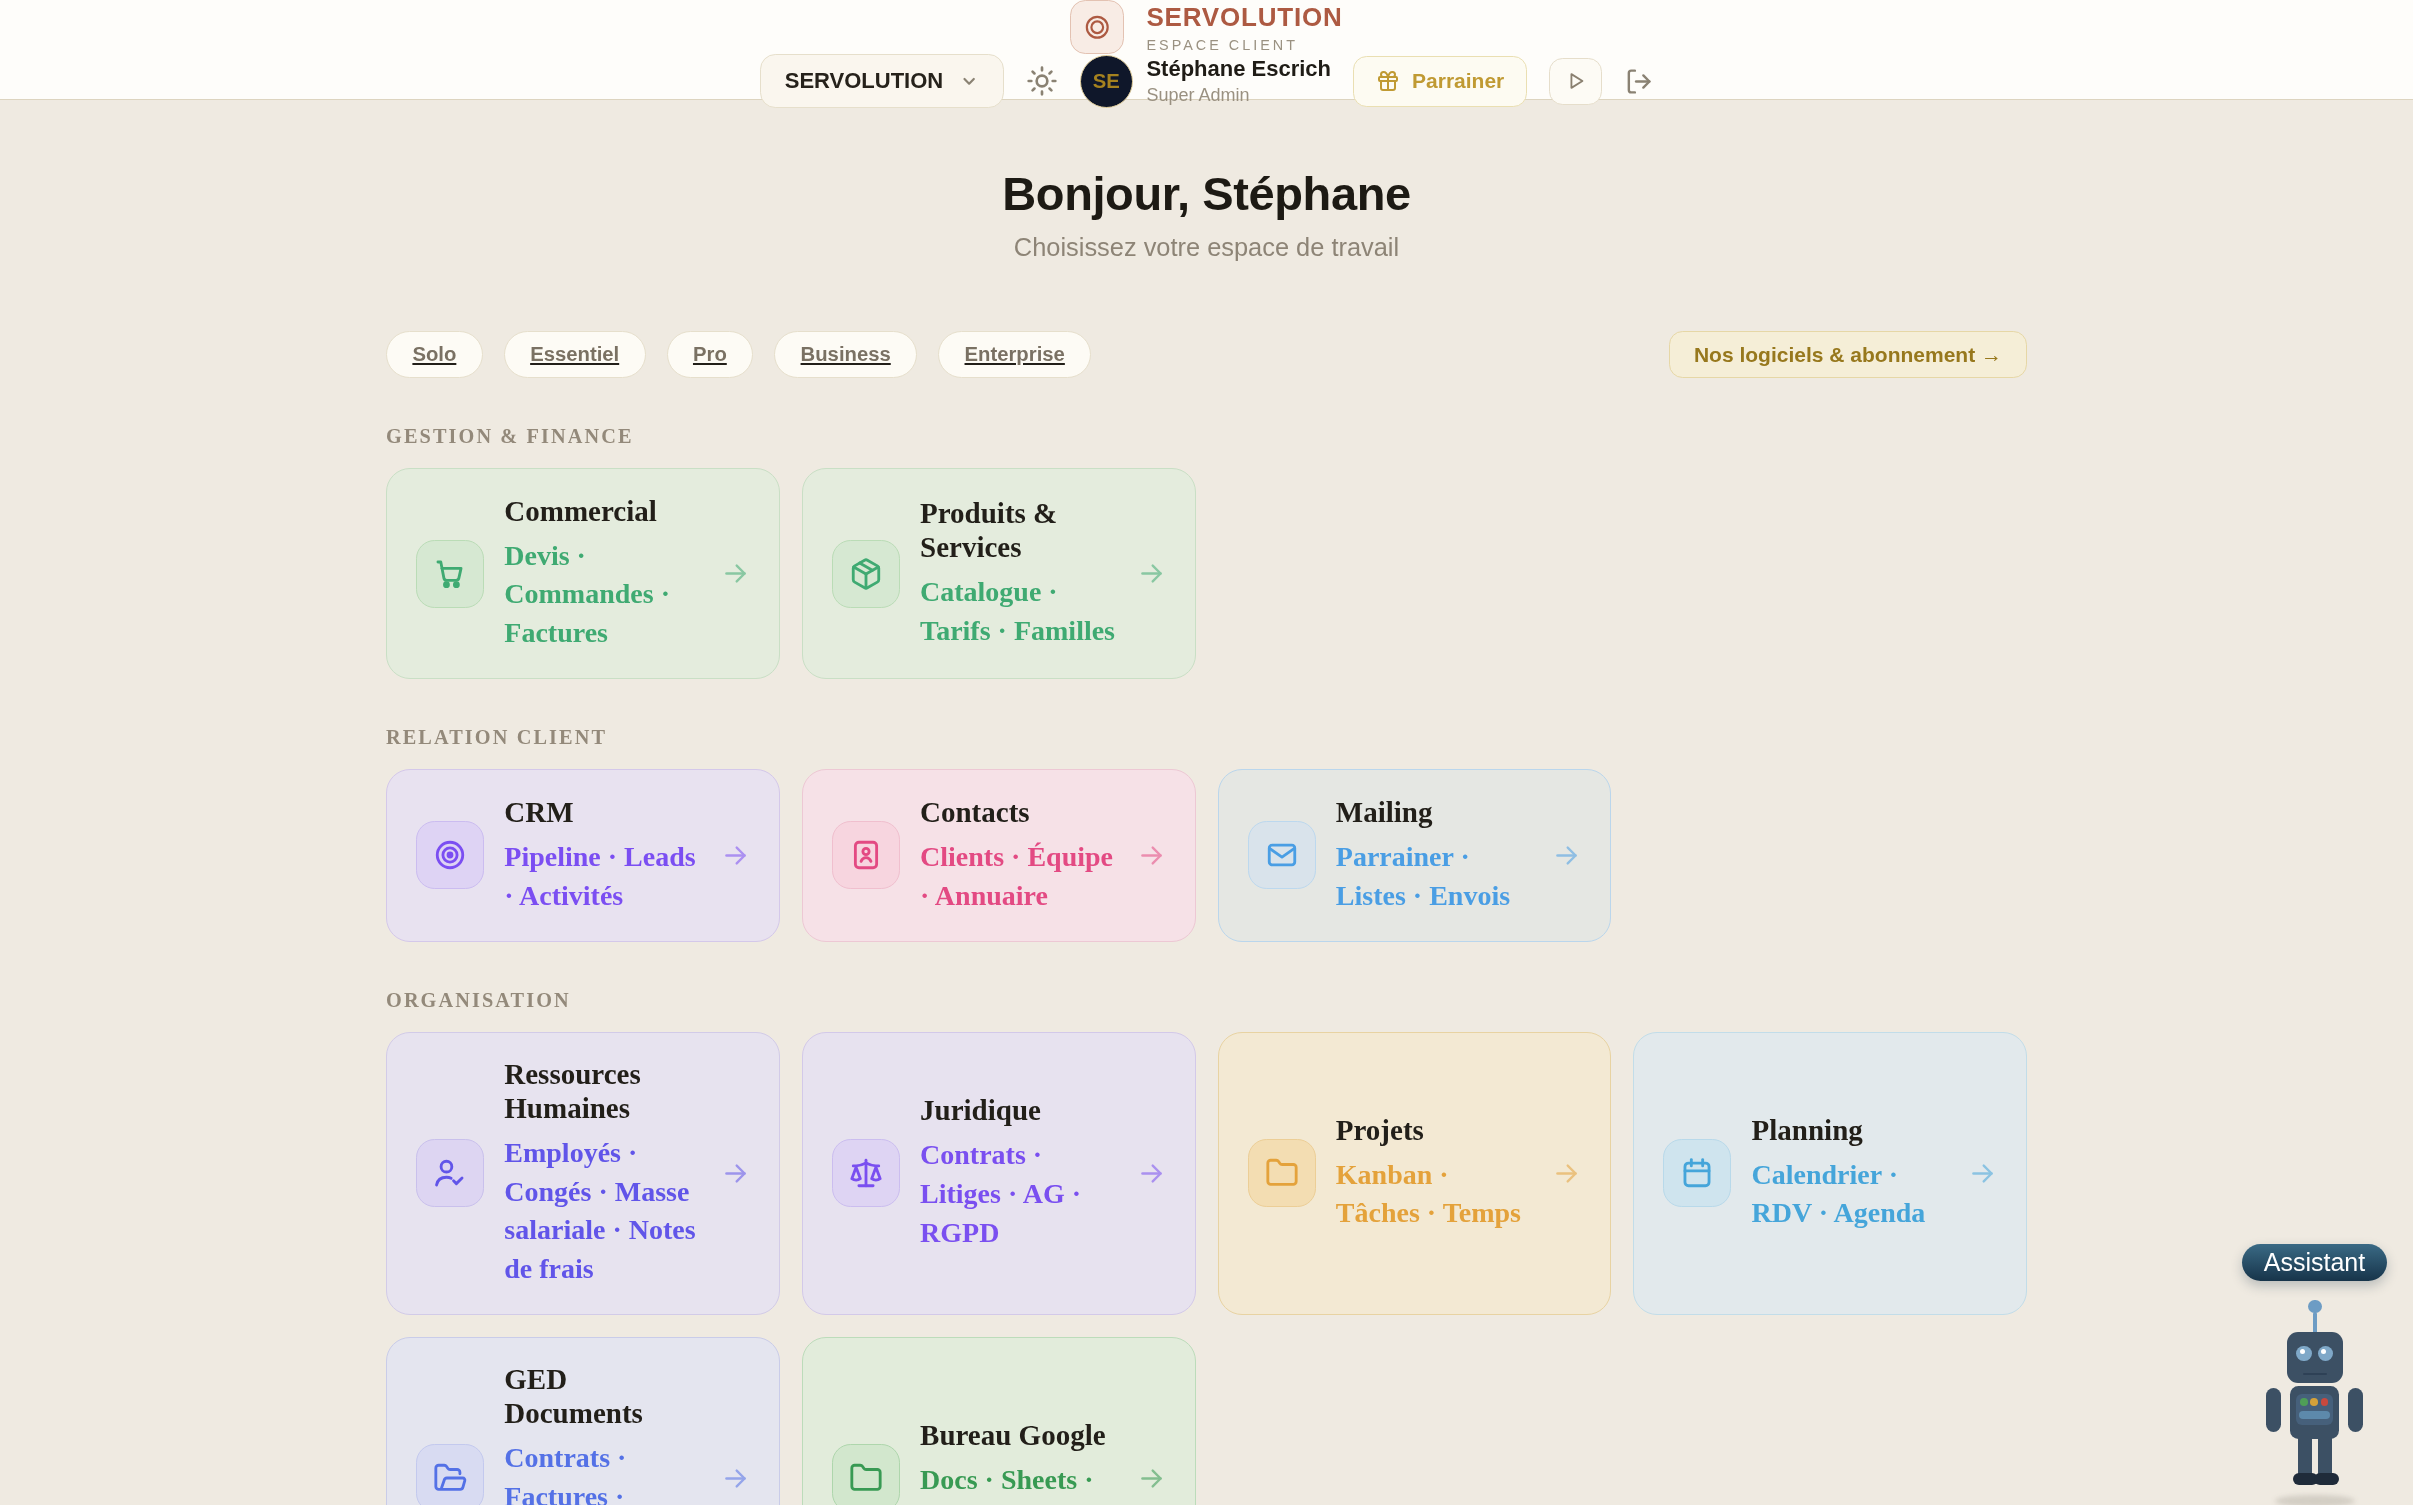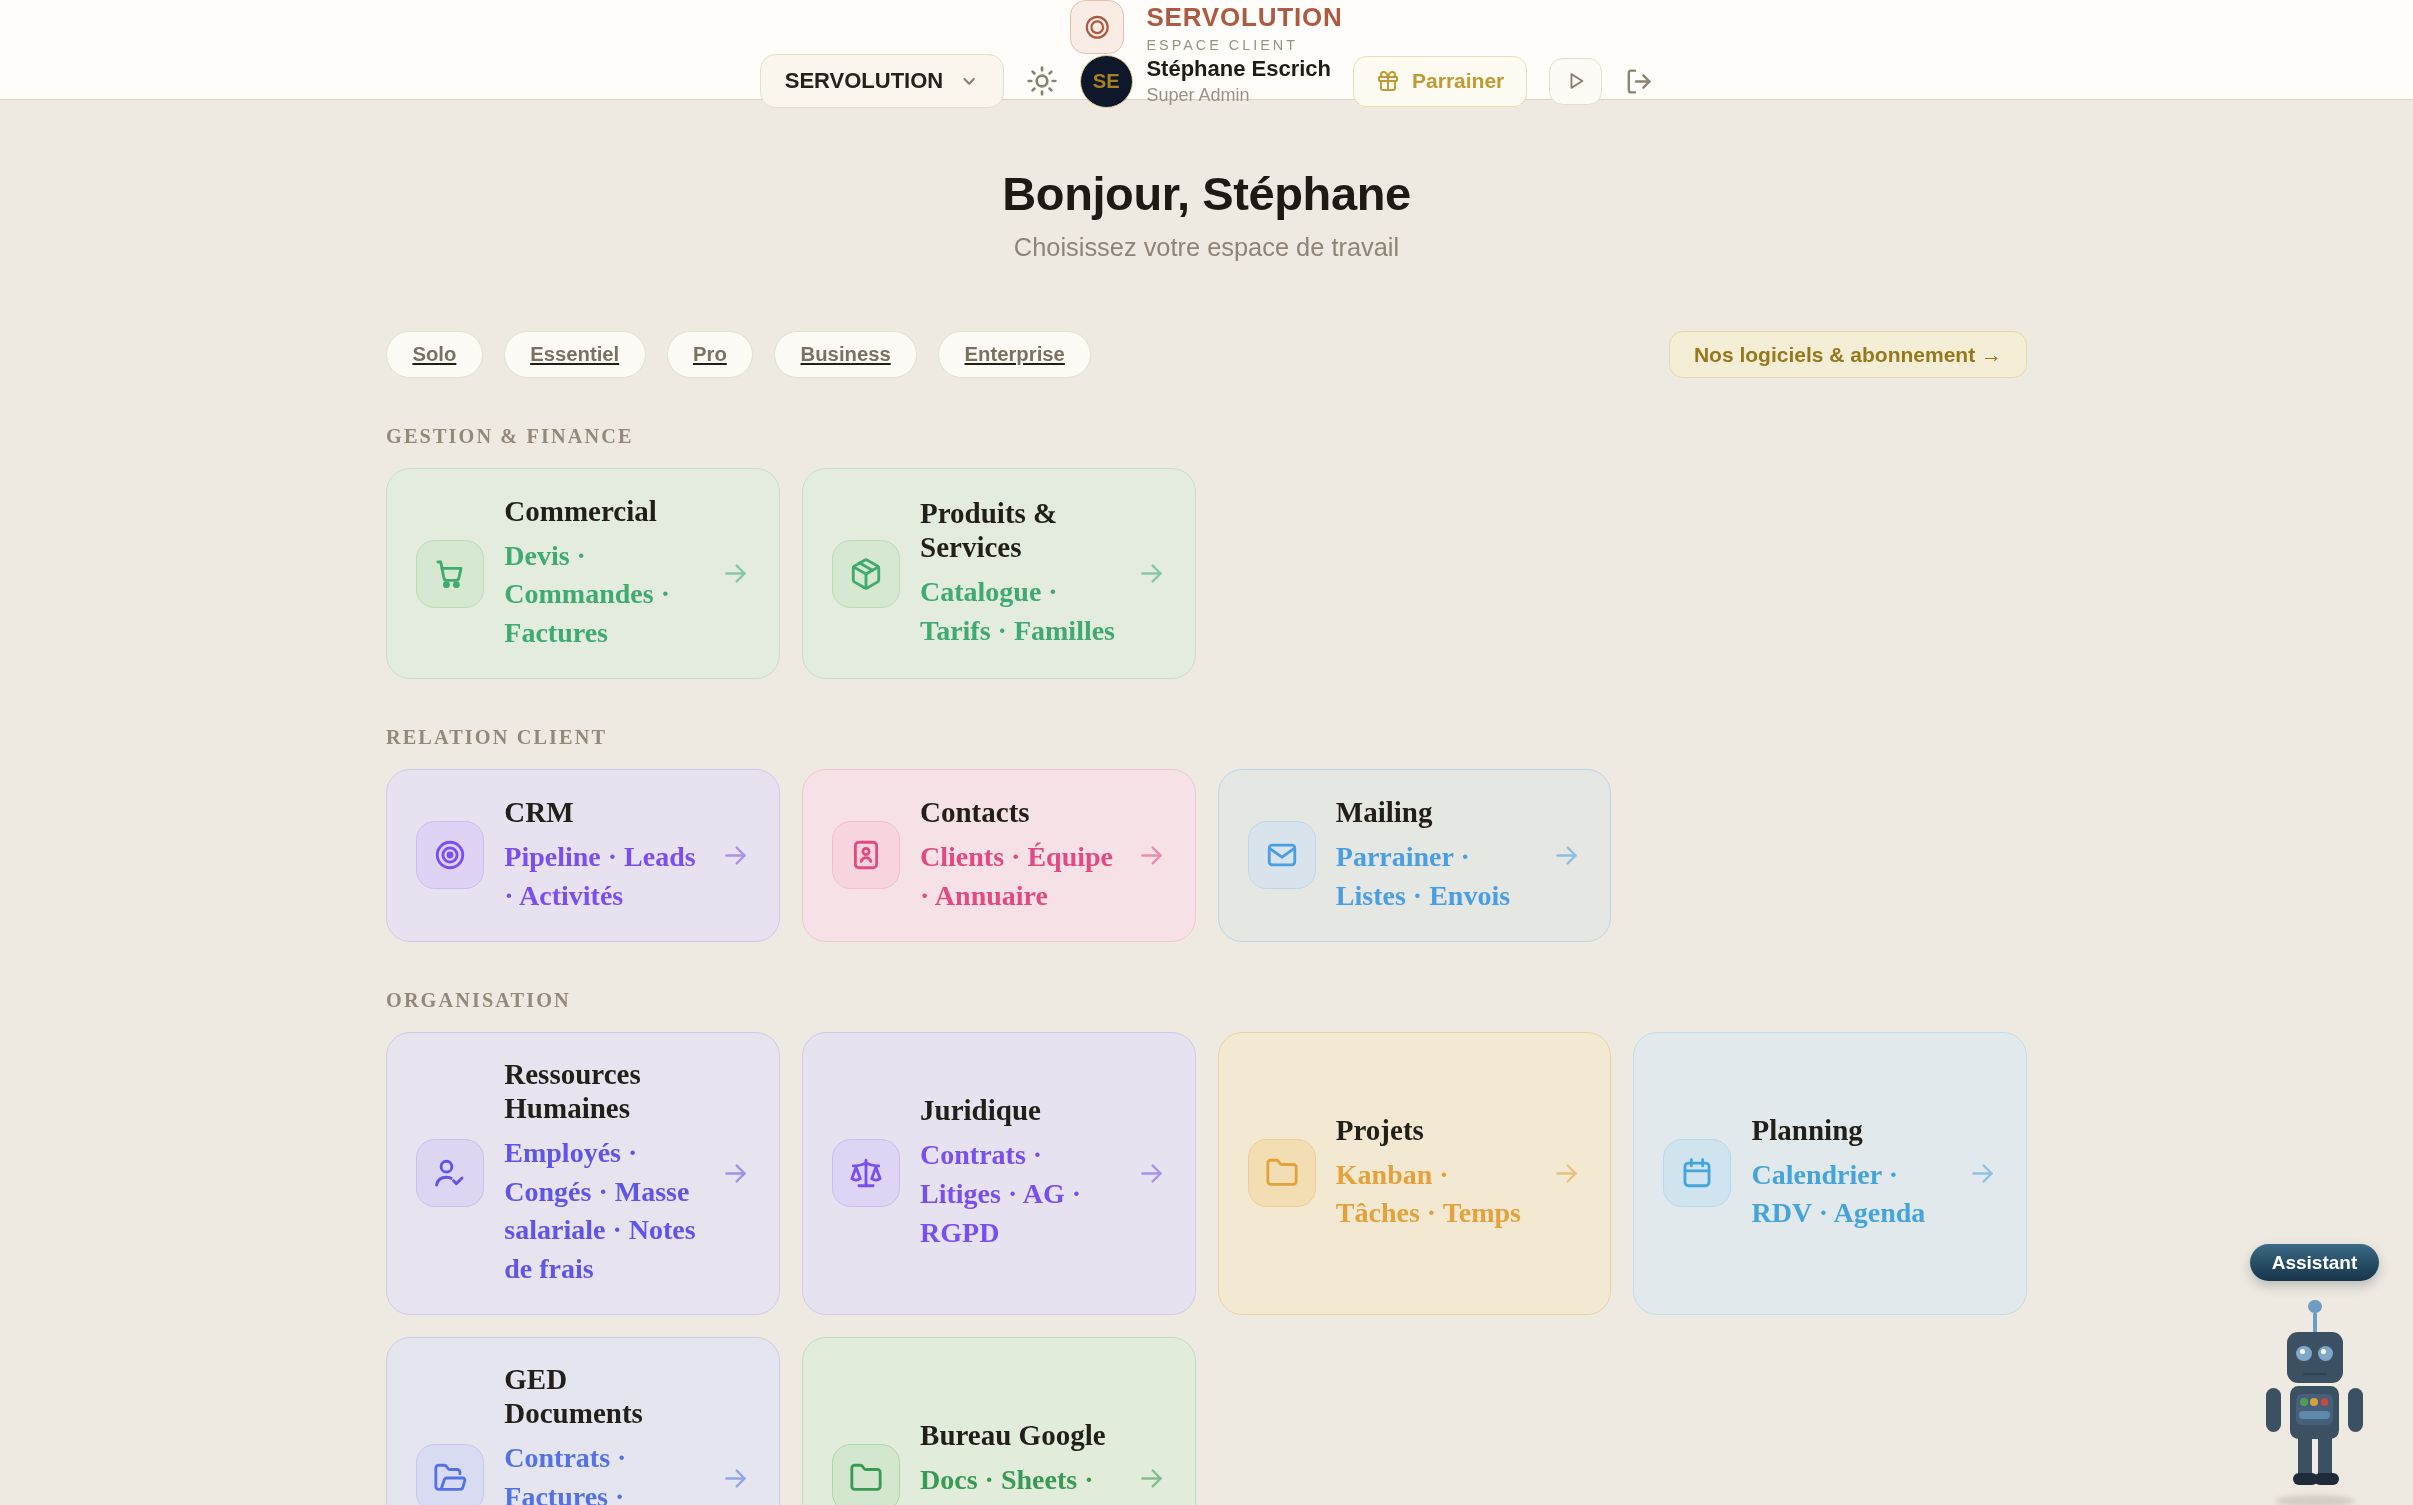--- a/index.html
+++ b/index.html
@@ -91,21 +91,21 @@
   .card-title { font-size:29px; line-height:1.16; font-weight:800; color:#221f19; }
   .card-sub { font-size:28px; line-height:1.38; font-weight:700; color:var(--ac); margin-top:8.5px; }
   .card-arrow { flex:none; margin-left:auto; width:29px; height:29px; color:var(--ac); opacity:.55; }
 
   
   .assistant { position:fixed; top:1244px; right:30.5px; width:136px;
                display:flex; flex-direction:column; align-items:center; }
   .assistant-badge {
     height:37px; padding:0 22px; border-radius:18.6px; display:grid; place-items:center;
     background:linear-gradient(180deg,#3a6a85,#17344a); color:#fff;
-    font-size:19px; font-weight:700; cursor:pointer; box-shadow:0 5.1px 12px rgba(30,55,75,.25);
+    font-size:25px; font-weight:400; cursor:pointer; box-shadow:0 5.1px 12px rgba(30,55,75,.25);
   }
   .robot { position:relative; width:127px; height:212px; margin-top:18.6px; cursor:pointer; }
   .robot div { position:absolute; }
   .r-ball { left:57px; top:0; width:13.6px; height:13.6px; border-radius:50%; background:#6d9cc4; }
   .r-stem { left:62px; top:12px; width:4.2px; height:22px; background:#6d9cc4; border-radius:2.5px; }
   .r-head { left:36px; top:32px; width:56px; height:51px; border-radius:11px; background:#3c5064; }
   .r-eye  { top:14.4px; width:15.3px; height:15.3px; border-radius:50%; background:#7fa8c8; }
   .r-eye::after { content:""; position:absolute; left:3.4px; top:3.4px; width:5.1px; height:5.1px; border-radius:50%; background:#fff; }
   .r-eye.l { left:9.3px; } .r-eye.r { left:31px; }
   .r-mouth { left:16px; bottom:7.6px; width:24px; height:2.5px; border-radius:1.7px; background:#2e4156; }

